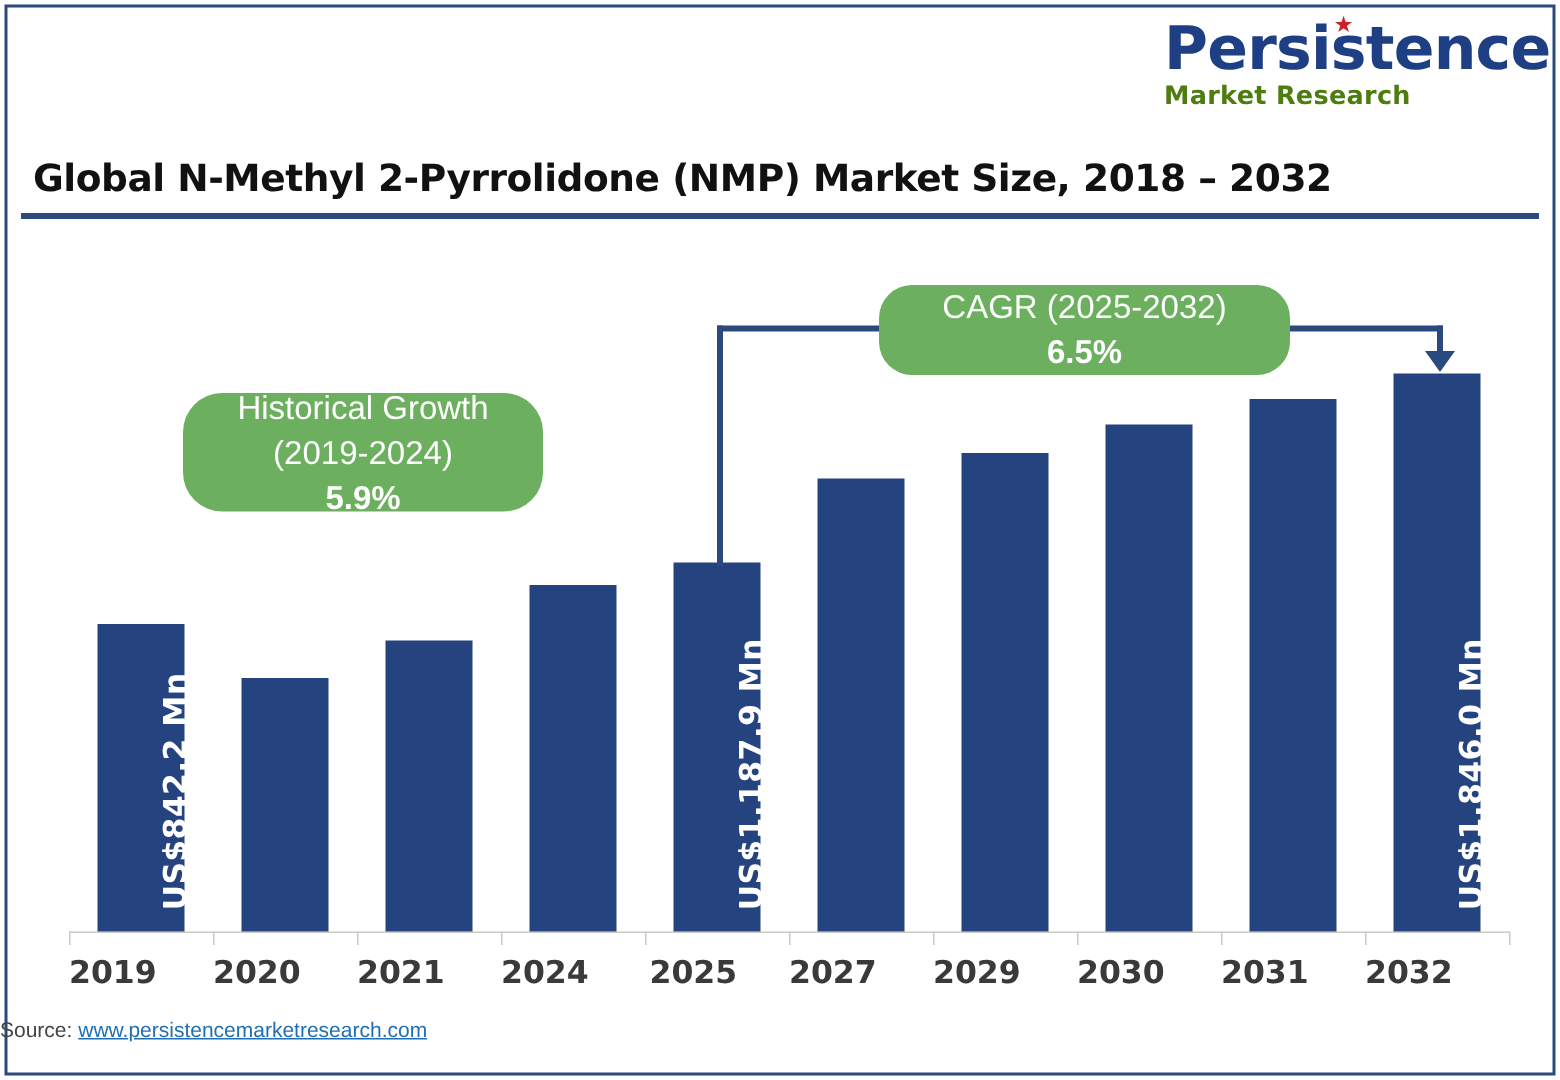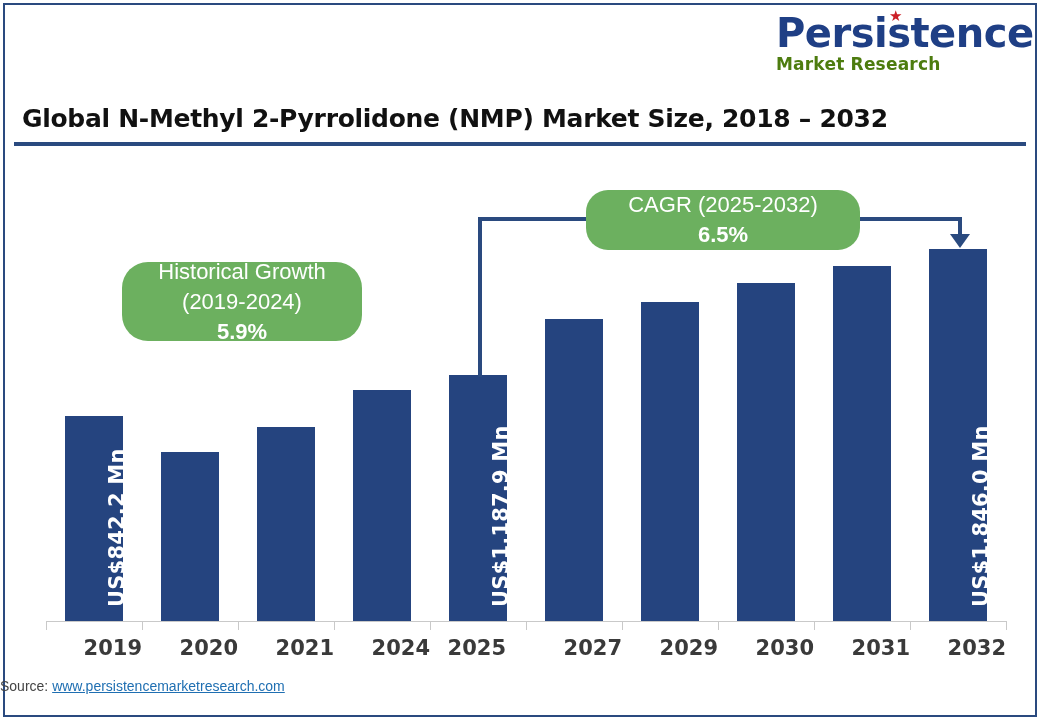--- a/index.html
+++ b/index.html
@@ -127,21 +127,21 @@
     font-size: 21px;
     white-space: nowrap;
     transform-origin: 0 0;
     transform: rotate(-90deg);
     letter-spacing: 0.2px;
   }
   .cat-label {
     position: absolute;
     top: 636px;
     width: 96px;
-    text-align: right;
+    text-align: left;
     font-family: "DejaVu Sans", sans-serif;
     font-weight: bold;
     font-size: 21px;
     color: #3a3a3a;
   }
 
   
   .callout {
     position: absolute;
     background: #6cb05f;
@@ -231,21 +231,21 @@
       <div class="cat-label" style="left: 142px;">2020</div>
       <div class="tick" style="left: 238px;"></div>
       <div class="bar" style="left: 257px; top: 427px; width: 58px; height: 194px; background: rgb(37, 68, 127);"></div>
       <div class="cat-label" style="left: 238px;">2021</div>
       <div class="tick" style="left: 334px;"></div>
       <div class="bar" style="left: 353px; top: 390px; width: 58px; height: 231px; background: rgb(37, 68, 127);"></div>
       <div class="cat-label" style="left: 334px;">2024</div>
       <div class="tick" style="left: 430px;"></div>
       <div class="bar" style="left: 449px; top: 375px; width: 58px; height: 246px; background: rgb(37, 68, 127);"></div>
       <div class="bar-label" style="left: 489px; top: 607px;">US$1,187.9 Mn</div>
-      <div class="cat-label" style="left: 410px;">2025</div>
+      <div class="cat-label" style="left: 433px;">2025</div>
       <div class="tick" style="left: 526px;"></div>
       <div class="bar" style="left: 545px; top: 319px; width: 58px; height: 302px; background: rgb(37, 68, 127);"></div>
       <div class="cat-label" style="left: 526px;">2027</div>
       <div class="tick" style="left: 622px;"></div>
       <div class="bar" style="left: 641px; top: 302px; width: 58px; height: 319px; background: rgb(37, 68, 127);"></div>
       <div class="cat-label" style="left: 622px;">2029</div>
       <div class="tick" style="left: 718px;"></div>
       <div class="bar" style="left: 737px; top: 283px; width: 58px; height: 338px; background: rgb(37, 68, 127);"></div>
       <div class="cat-label" style="left: 718px;">2030</div>
       <div class="tick" style="left: 814px;"></div>

